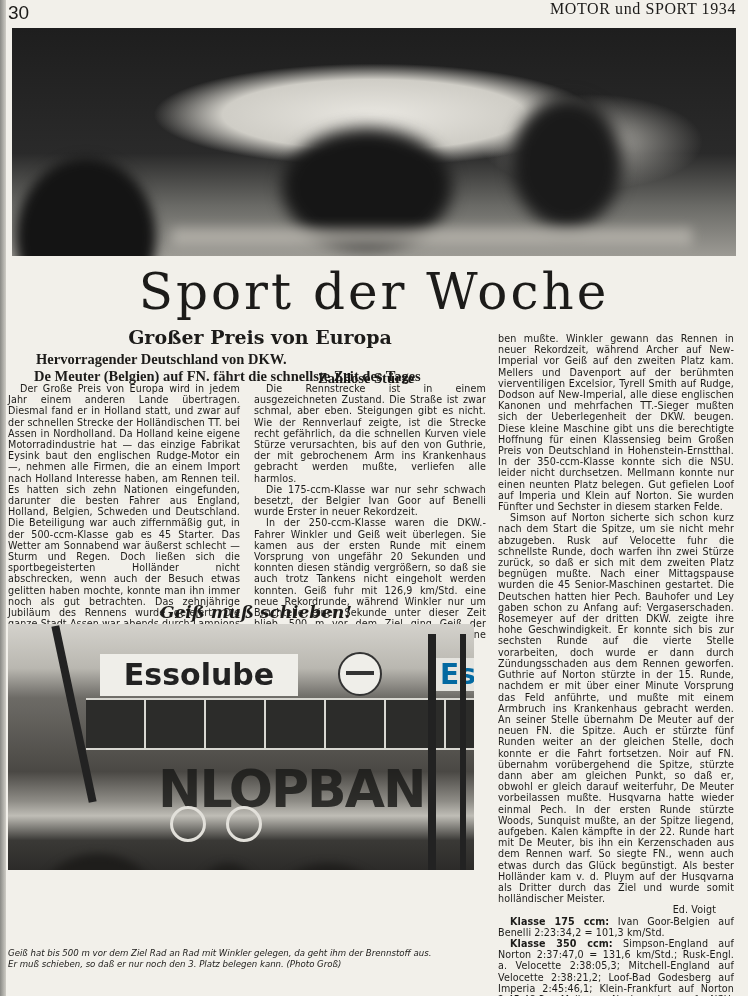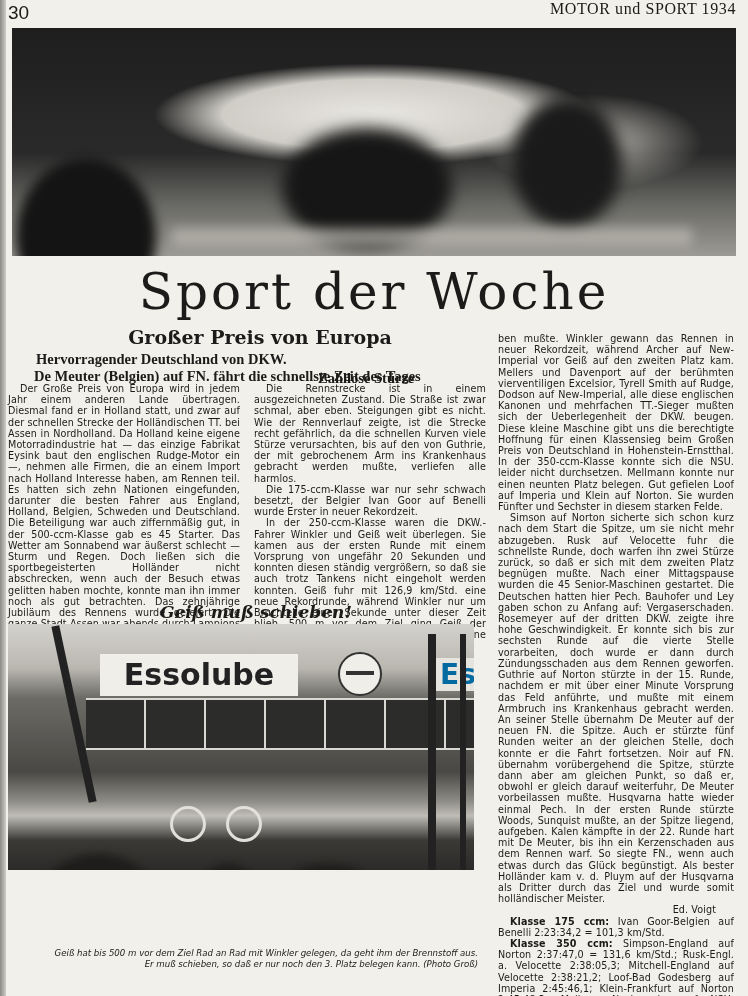--- a/index.html
+++ b/index.html
@@ -33,21 +33,21 @@
   .essolube{position:absolute;left:92px;top:30px;width:198px;height:42px;background:#efeee9;color:#222;font-family:"DejaVu Sans",sans-serif;font-weight:bold;font-size:30px;text-align:center;line-height:42px;}
   .esso-logo{position:absolute;left:330px;top:28px;width:40px;height:40px;border-radius:50%;background:#efeee9;border:2px solid #333;}
   .esso-logo::after{content:"";position:absolute;left:6px;top:17px;width:28px;height:4px;background:#333;}
   .es2{position:absolute;left:428px;top:34px;font-weight:bold;font-size:28px;color:#0369a1;background:#e6e5e0;padding:0 4px;}
   .windows{position:absolute;left:78px;top:74px;width:390px;height:48px;background:repeating-linear-gradient(90deg,#2c2c2a 0 58px,#d9d8d2 58px 60px);border-top:2px solid #d9d8d2;border-bottom:2px solid #d9d8d2;}
   .dunlop{position:absolute;left:150px;top:135px;font-family:"DejaVu Sans",sans-serif;font-weight:bold;font-size:52px;color:#1c1c1a;letter-spacing:-2px;opacity:.85;}
   .pole{position:absolute;width:8px;background:#222;}
   .crowd{position:absolute;border-radius:50%;background:#1e1d1b;filter:blur(4px);}
   .bike{position:absolute;left:162px;top:168px;width:90px;height:46px;}
   .wheel{position:absolute;width:30px;height:30px;border:3px solid #e2e0da;border-radius:50%;top:14px;}
-  .caption{position:absolute;left:8px;top:948px;width:470px;text-align:right;font-family:"DejaVu Sans",sans-serif;font-style:italic;font-size:8.6px;line-height:11px;}
+  .caption{position:absolute;left:8px;top:948px;width:470px;text-align:left;font-family:"DejaVu Sans",sans-serif;font-style:italic;font-size:8.6px;line-height:11px;}
 </style>
 </head>
 <body>
 
 <div class="spine"></div>
 <div class="pagenum">30</div>
 <div class="runhead">MOTOR und SPORT 1934</div>
 
 <div class="hero">
   <div class="blob1"></div>
@@ -84,20 +84,21 @@
 </div>
 
 <div class="caption-title">Geiß muß schieben!</div>
 
 <div class="photo2">
   <div class="pole" style="left:62px;top:0;height:180px;transform:rotate(-12deg);"></div>
   <div class="essolube">Essolube</div>
   <div class="esso-logo"></div>
   <div class="es2">Es</div>
   <div class="windows"></div>
+  <div class="dunlop">NLOPBAN</div>
   <div class="pole" style="left:420px;top:10px;height:300px;"></div>
   <div class="pole" style="left:452px;top:10px;height:300px;width:6px;"></div>
   <div class="bike">
     <div class="wheel" style="left:0;"></div>
     <div class="wheel" style="left:56px;"></div>
   </div>
   <div class="crowd" style="left:30px;top:230px;width:120px;height:100px;"></div>
   <div class="crowd" style="left:140px;top:260px;width:60px;height:70px;"></div>
   <div class="crowd" style="left:185px;top:240px;width:70px;height:90px;"></div>
   <div class="crowd" style="left:260px;top:240px;width:120px;height:100px;"></div>

